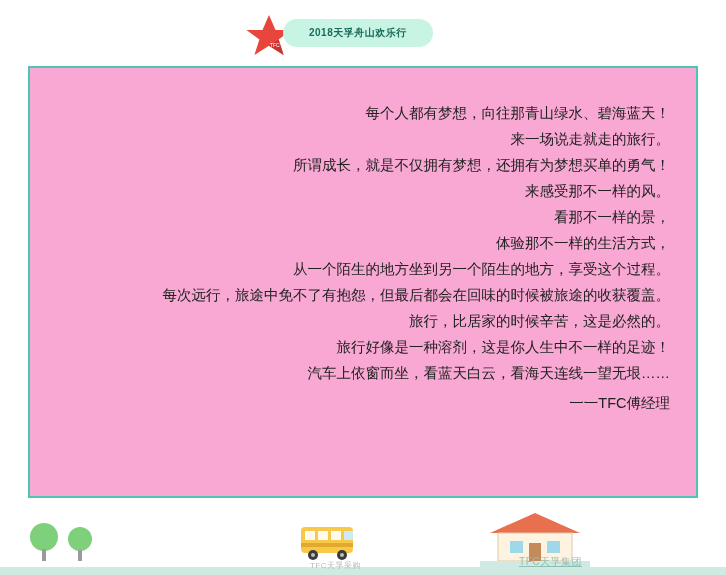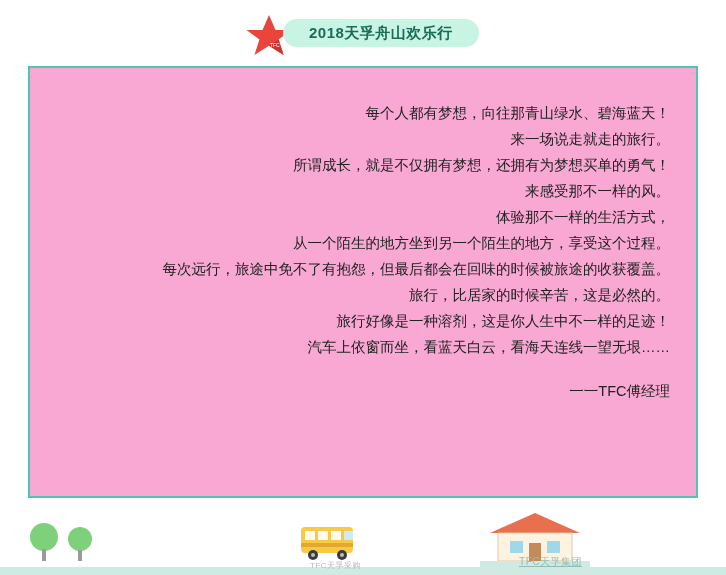--- a/index.html
+++ b/index.html
@@ -30,21 +30,21 @@
     height: 28px;
     padding: 0 26px 0 26px;
     background: #c8f4e4;
     border-radius: 14px;
     display: flex;
     align-items: center;
     justify-content: center;
     box-sizing: border-box;
   }
   .title-pill span {
-    font-size: 15px;
+    font-size: 10px;
     font-weight: bold;
     color: #1b6b5a;
     letter-spacing: 0.5px;
     white-space: nowrap;
   }
   .star-icon {
     position: absolute;
     left: 243px;
     top: 5px;
     width: 52px;
@@ -71,21 +71,21 @@
     width: 620px;
   }
   .poem .line {
     font-size: 14.5px;
     color: #222222;
     line-height: 26px;
     white-space: nowrap;
     font-family: "Liberation Sans", sans-serif;
   }
   .poem .line.signature {
-    margin-top: 18px;
+    margin-top: 4px;
   }
 
   
   .footer {
     position: absolute;
     left: 0;
     top: 498px;
     width: 618px;
     height: 77px;
   }
@@ -151,20 +151,21 @@
     <span>2018天孚舟山欢乐行</span>
   </div>
 </div>
 
 <div class="content-box">
   <div class="poem">
     <div class="line">每个人都有梦想，向往那青山绿水、碧海蓝天！</div>
     <div class="line">来一场说走就走的旅行。</div>
     <div class="line">所谓成长，就是不仅拥有梦想，还拥有为梦想买单的勇气！</div>
     <div class="line">来感受那不一样的风。</div>
+    <div class="line">看那不一样的景，</div>
     <div class="line">体验那不一样的生活方式，</div>
     <div class="line">从一个陌生的地方坐到另一个陌生的地方，享受这个过程。</div>
     <div class="line">每次远行，旅途中免不了有抱怨，但最后都会在回味的时候被旅途的收获覆盖。</div>
     <div class="line">旅行，比居家的时候辛苦，这是必然的。</div>
     <div class="line">旅行好像是一种溶剂，这是你人生中不一样的足迹！</div>
     <div class="line">汽车上依窗而坐，看蓝天白云，看海天连线一望无垠……</div>
     <div class="line signature">一一TFC傅经理</div>
   </div>
 </div>
 

